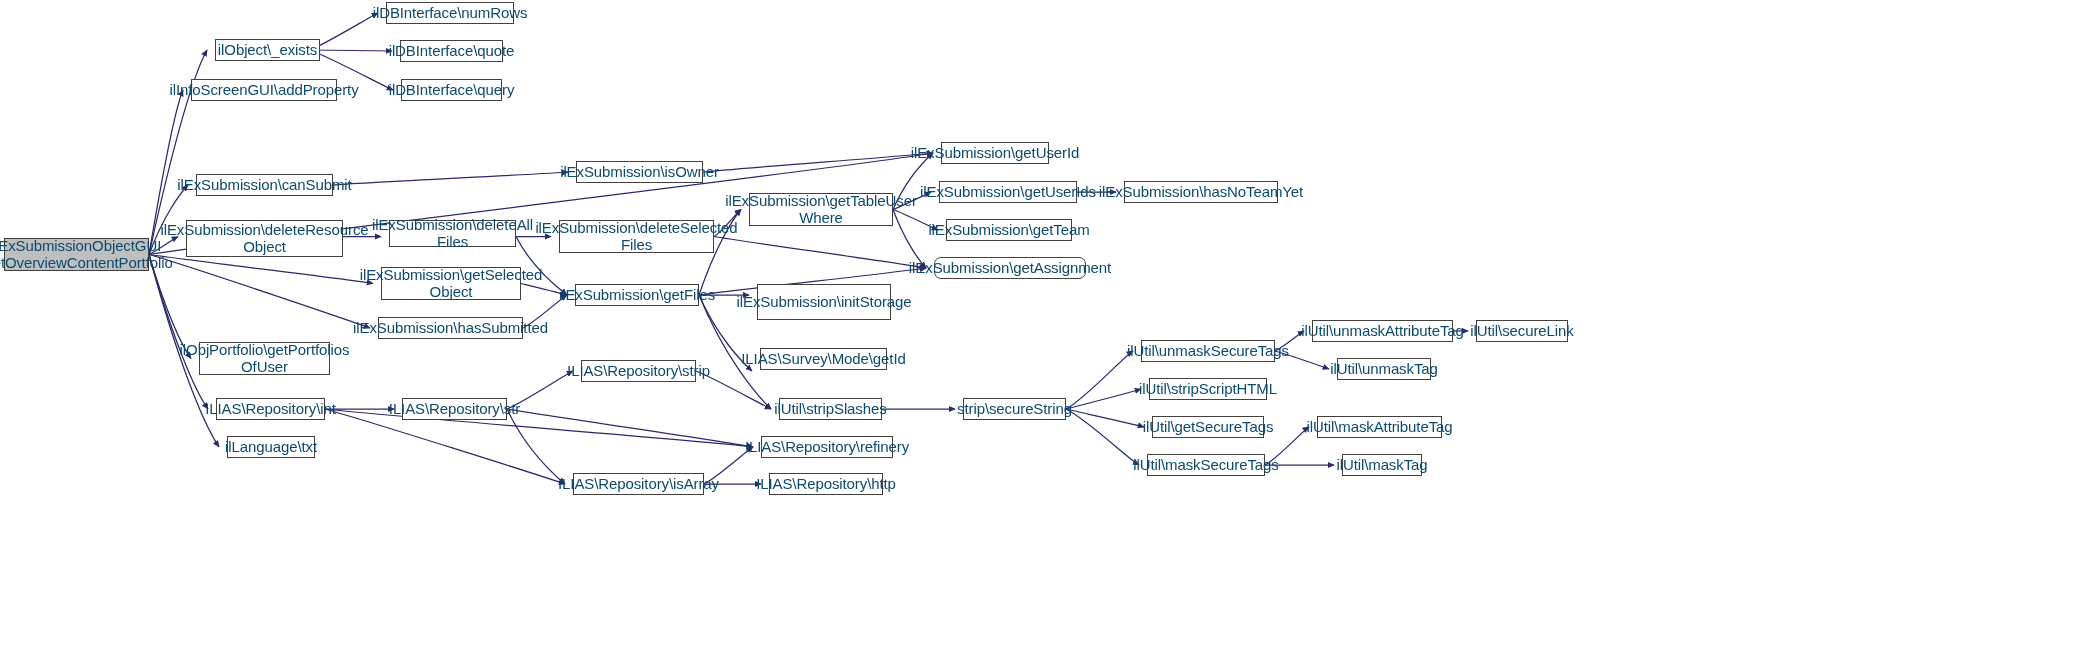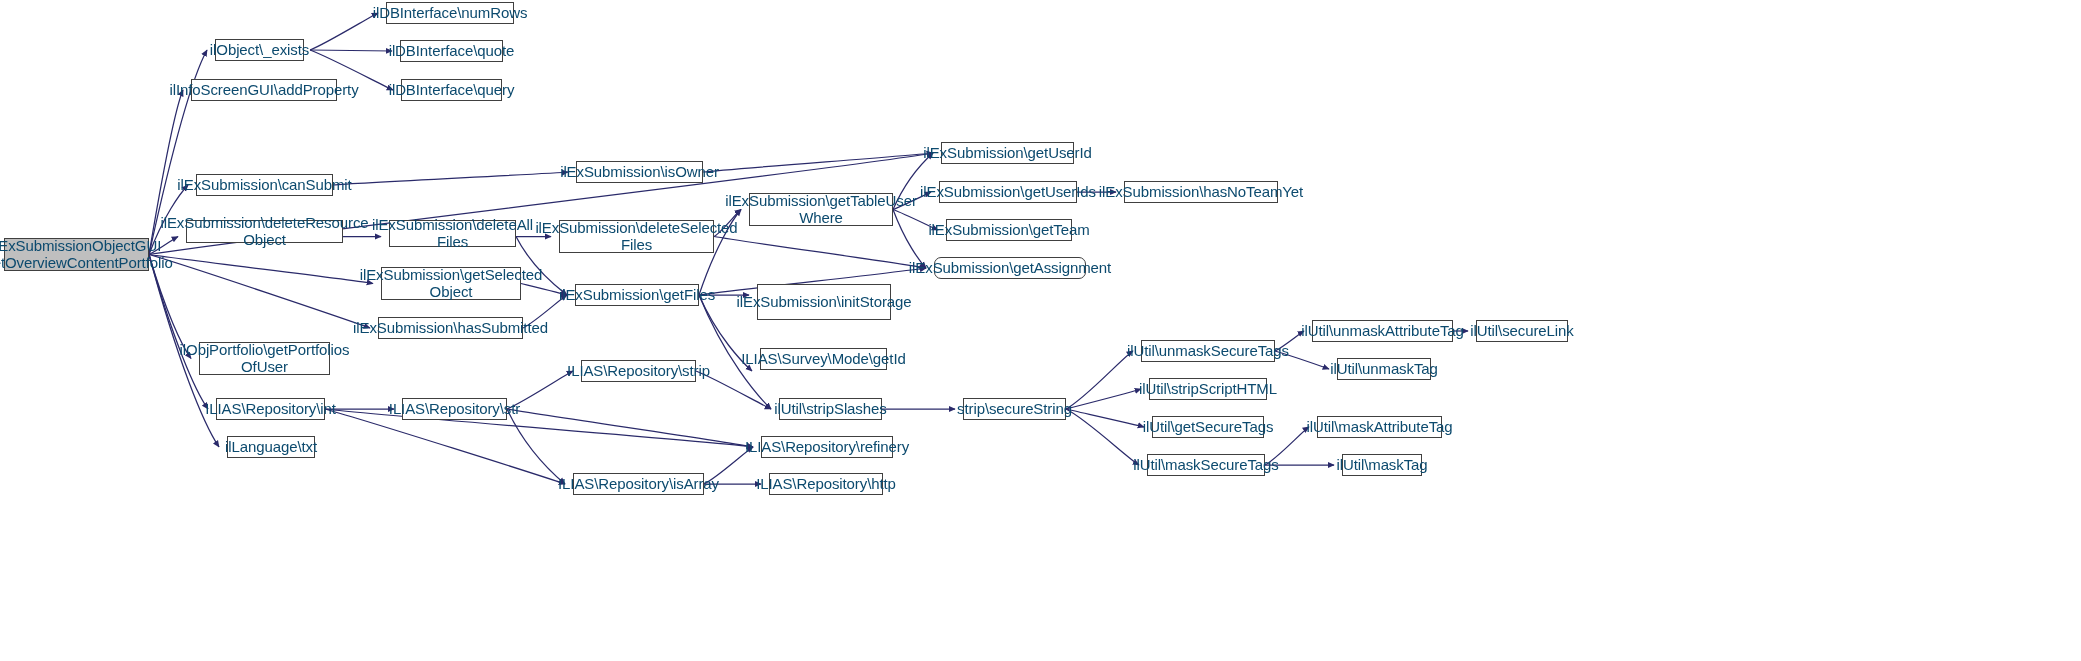--- a/index.html
+++ b/index.html
@@ -103,34 +103,34 @@
       <path d="M 1275,351 C 1285.9923287671234,354.24 1322.9542191780822,366.84 1329,369" fill="none" stroke="#2a2a6a" stroke-width="1.25" marker-end="url(#arrowhead)"></path>
       <path d="M 1453,331 L 1468,331" fill="none" stroke="#2a2a6a" stroke-width="1.25" marker-end="url(#arrowhead)"></path>
       <path d="M 1265,465 C 1277.8607228915662,458.16 1301.9266024096385,431.56 1309,427" fill="none" stroke="#2a2a6a" stroke-width="1.25" marker-end="url(#arrowhead)"></path>
       <path d="M 1265,465 L 1334,465" fill="none" stroke="#2a2a6a" stroke-width="1.25" marker-end="url(#arrowhead)"></path>
       <path d="M 704,484 L 761,484" fill="none" stroke="#2a2a6a" stroke-width="1.25" marker-end="url(#arrowhead)"></path>
       <path d="M 704,484 C 717.6524137931034,477.34 745.4911724137932,451.44 753,447" fill="none" stroke="#2a2a6a" stroke-width="1.25" marker-end="url(#arrowhead)"></path>
     </svg>
   <div id="node-layer">
       <div class="node root" style="left: 4px; top: 238px; width: 145px; height: 33px;">ilExSubmissionObjectGUI
 \getOverviewContentPortfolio</div>
-      <div class="node" style="left: 215px; top: 39px; width: 89px; height: 22px;">ilObject\_exists</div>
+      <div class="node" style="left: 215px; top: 39px; width: 105px; height: 22px;">ilObject\_exists</div>
       <div class="node" style="left: 386px; top: 2px; width: 128px; height: 22px;">ilDBInterface\numRows</div>
       <div class="node" style="left: 400px; top: 40px; width: 103px; height: 22px;">ilDBInterface\quote</div>
       <div class="node" style="left: 401px; top: 79px; width: 101px; height: 22px;">ilDBInterface\query</div>
       <div class="node" style="left: 191px; top: 79px; width: 146px; height: 22px;">ilInfoScreenGUI\addProperty</div>
       <div class="node" style="left: 196px; top: 174px; width: 137px; height: 22px;">ilExSubmission\canSubmit</div>
       <div class="node" style="left: 576px; top: 161px; width: 127px; height: 22px;">ilExSubmission\isOwner</div>
-      <div class="node" style="left: 941px; top: 142px; width: 133px; height: 22px;">ilExSubmission\getUserId</div>
+      <div class="node" style="left: 941px; top: 142px; width: 108px; height: 22px;">ilExSubmission\getUserId</div>
       <div class="node" style="left: 939px; top: 181px; width: 138px; height: 22px;">ilExSubmission\getUserIds</div>
       <div class="node" style="left: 1124px; top: 181px; width: 154px; height: 22px;">ilExSubmission\hasNoTeamYet</div>
       <div class="node" style="left: 946px; top: 219px; width: 126px; height: 22px;">ilExSubmission\getTeam</div>
       <div class="node" style="left: 749px; top: 193px; width: 144px; height: 33px;">ilExSubmission\getTableUser
 Where</div>
-      <div class="node" style="left: 186px; top: 220px; width: 157px; height: 23px;">ilExSubmission\deleteResource
+      <div class="node" style="left: 186px; top: 220px; width: 157px; height: 37px;">ilExSubmission\deleteResource
 Object</div>
       <div class="node" style="left: 389px; top: 220px; width: 127px; height: 27px;">ilExSubmission\deleteAll
 Files</div>
       <div class="node" style="left: 559px; top: 220px; width: 155px; height: 33px;">ilExSubmission\deleteSelected
 Files</div>
       <div class="node" style="left: 934px; top: 257px; width: 152px; height: 22px; border-radius: 7px;">ilExSubmission\getAssignment</div>
       <div class="node" style="left: 381px; top: 267px; width: 140px; height: 33px;">ilExSubmission\getSelected
 Object</div>
       <div class="node" style="left: 575px; top: 284px; width: 124px; height: 22px;">ilExSubmission\getFiles</div>
       <div class="node" style="left: 757px; top: 284px; width: 134px; height: 36px;">ilExSubmission\initStorage</div>

